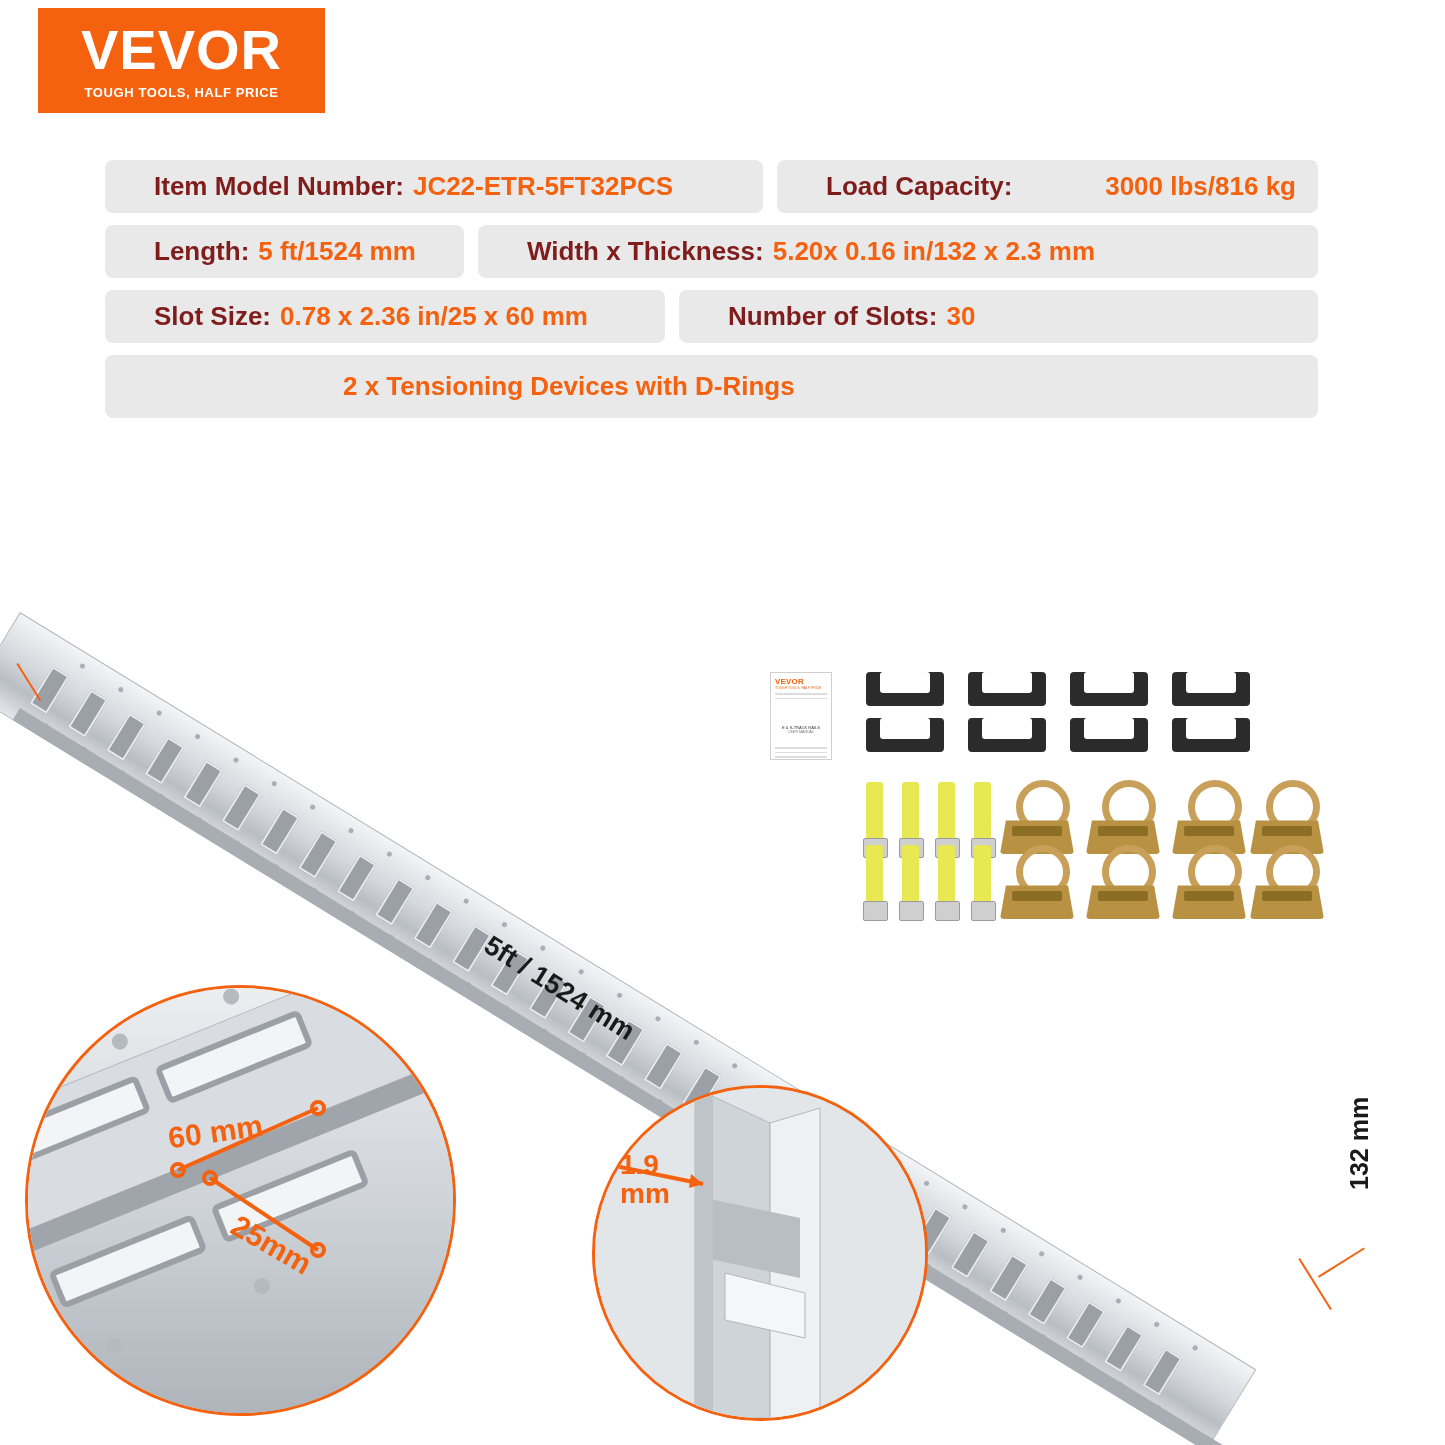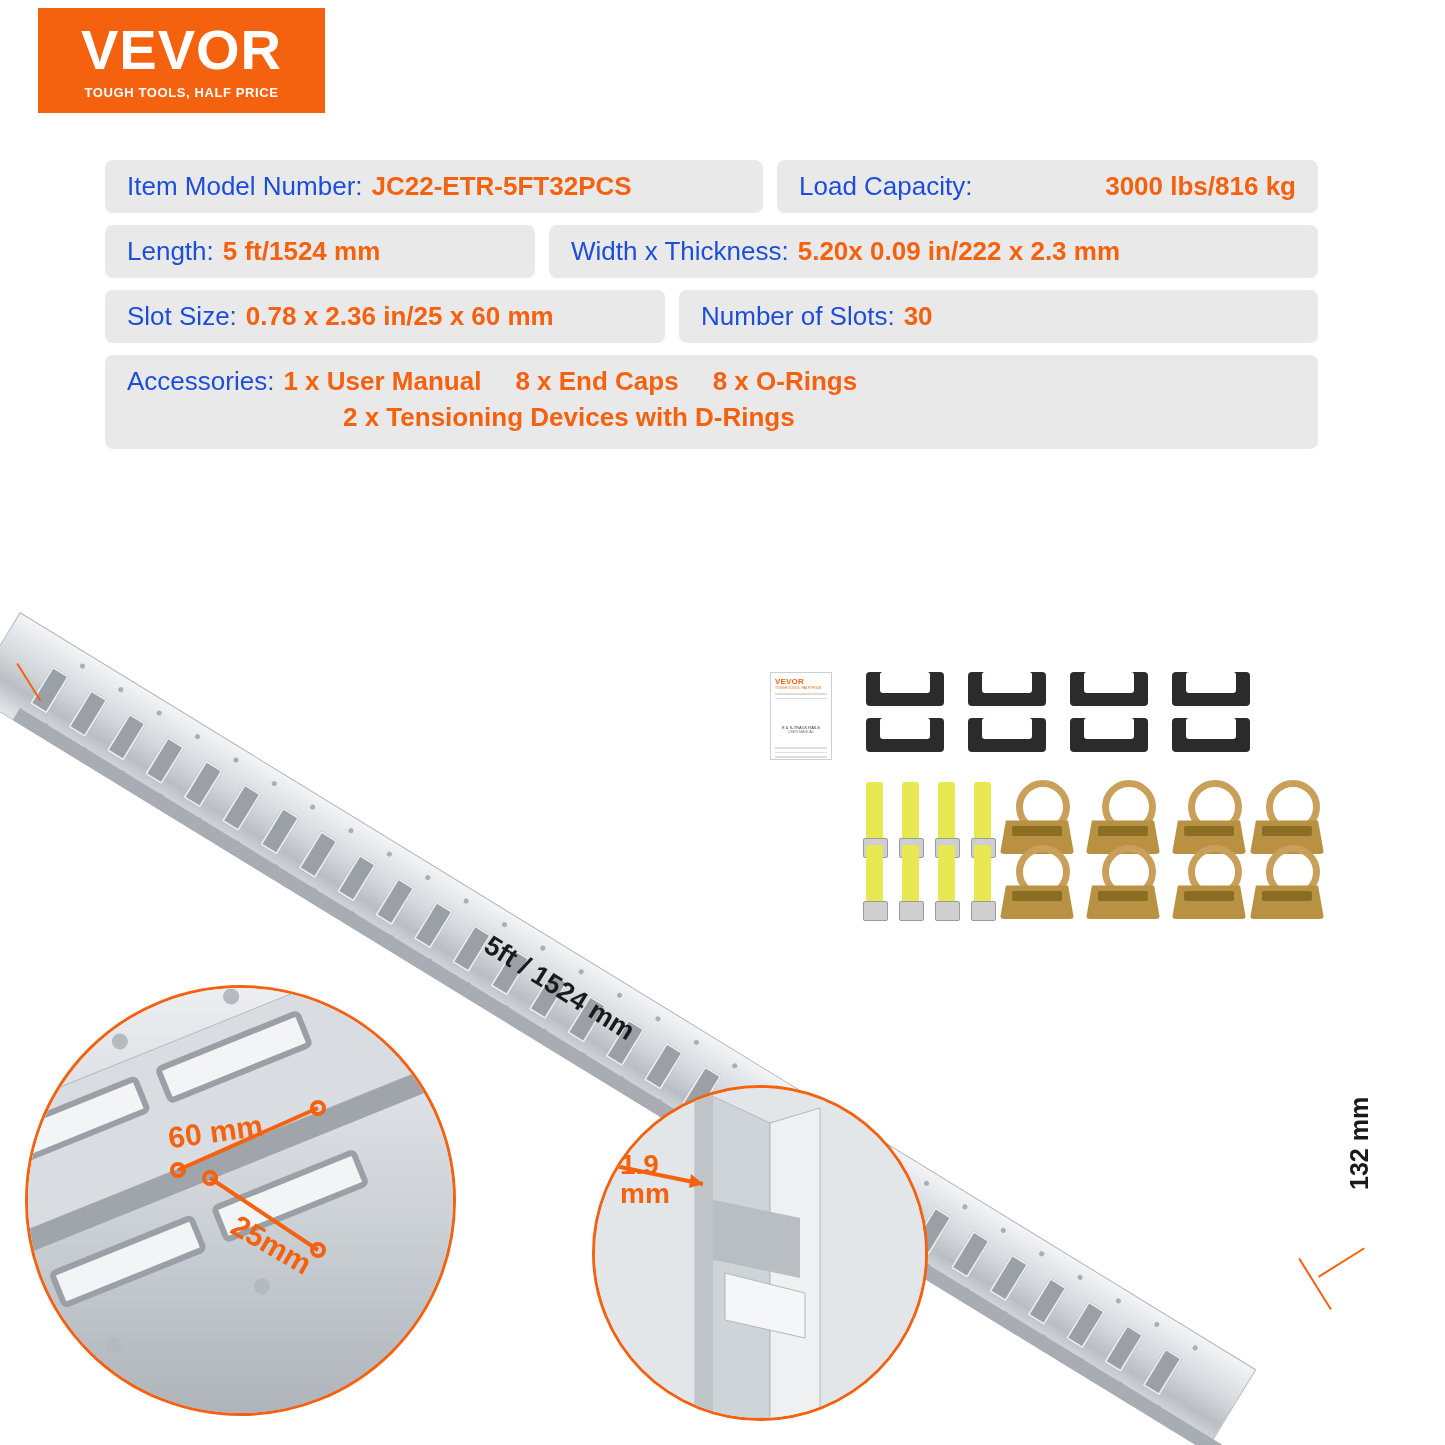--- a/index.html
+++ b/index.html
@@ -61,35 +61,36 @@
     background: #e9e9e9;
     border-radius: 8px;
     padding: 11px 22px;
     display: flex;
     align-items: center;
     white-space: nowrap;
     box-sizing: border-box;
     min-height: 50px;
   }
   .spec-label {
-    color: #1d4ed8;
+    color: #7f1d1d;
     font-size: 26px;
-    font-weight: normal;
+    font-weight: bold;
+    margin-left: 27px;
   }
   .spec-value {
     color: #f4610f;
     font-size: 26px;
     font-weight: bold;
     margin-left: 9px;
   }
   .w-model   { width: 658px; }
   .w-load    { flex: 1; justify-content: space-between; }
   .w-break   { width: 620px; }
   .w-weight  { flex: 1; }
-  .w-length  { width: 430px; }
+  .w-length  { width: 359px; }
   .w-wxt     { flex: 1; }
   .w-slot    { width: 560px; }
   .w-nslots  { flex: 1; }
 
   .acc-cell {
     background: #e9e9e9;
     border-radius: 8px;
     padding: 11px 22px 16px 22px;
     width: 100%;
     box-sizing: border-box;
@@ -283,43 +284,37 @@
   </div>
 
 
   <div class="spec-row">
     <div class="spec-cell w-length">
       <span class="spec-label">Length:</span>
       <span class="spec-value">5 ft/1524 mm</span>
     </div>
     <div class="spec-cell w-wxt">
       <span class="spec-label">Width x Thickness:</span>
-      <span class="spec-value">5.20x 0.09 in/222 x 2.3 mm</span>
+      <span class="spec-value">5.20x 0.16 in/132 x 2.3 mm</span>
     </div>
   </div>
 
   <div class="spec-row">
     <div class="spec-cell w-slot">
       <span class="spec-label">Slot Size:</span>
       <span class="spec-value">0.78 x 2.36 in/25 x 60 mm</span>
     </div>
     <div class="spec-cell w-nslots">
       <span class="spec-label">Number of Slots:</span>
       <span class="spec-value">30</span>
     </div>
   </div>
 
   <div class="spec-row">
     <div class="acc-cell">
-      <div class="acc-line1">
-        <span class="spec-label">Accessories:</span>
-        <span class="acc-item">1 x User Manual</span>
-        <span class="acc-item gap">8 x End Caps</span>
-        <span class="acc-item gap">8 x O-Rings</span>
-      </div>
       <div class="acc-line2">
         <span class="acc-item">2 x Tensioning Devices with D-Rings</span>
       </div>
     </div>
   </div>
 </div>
 
 <div class="art">
 
   <div class="rail">

